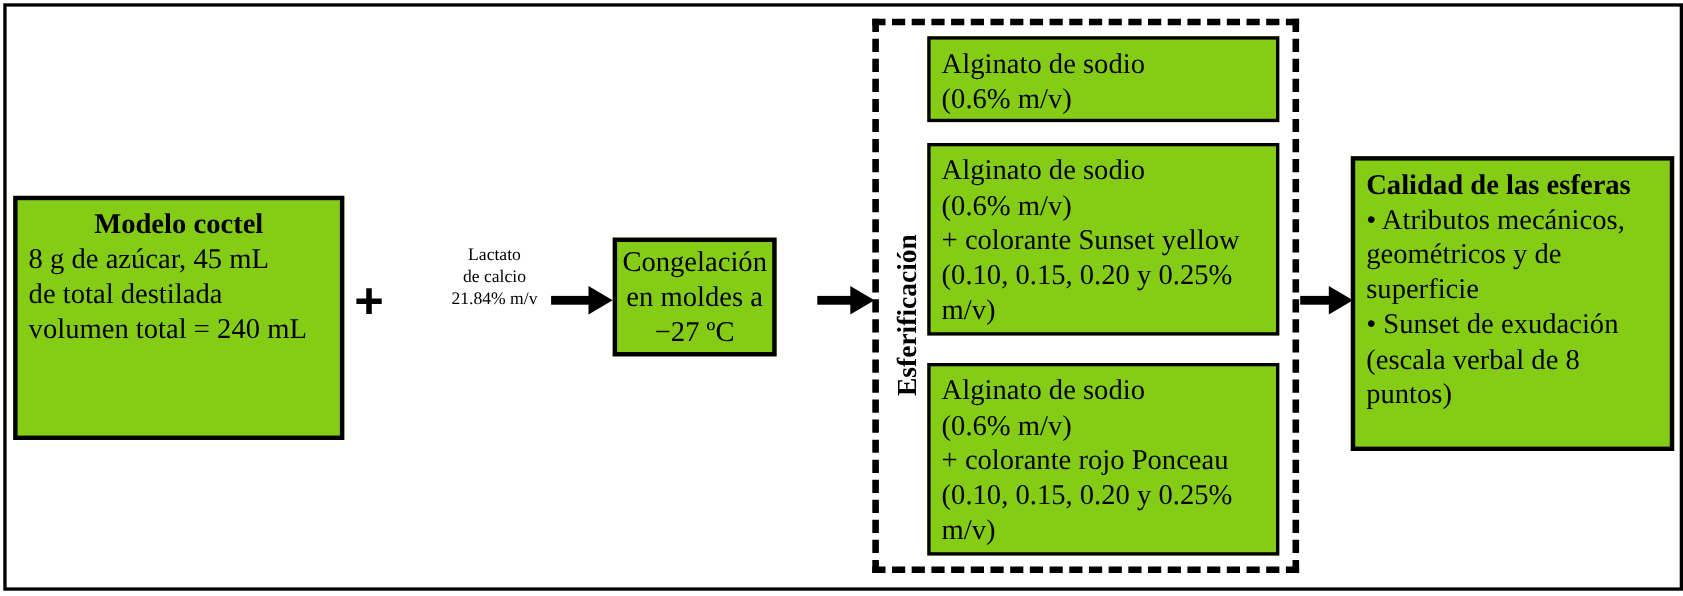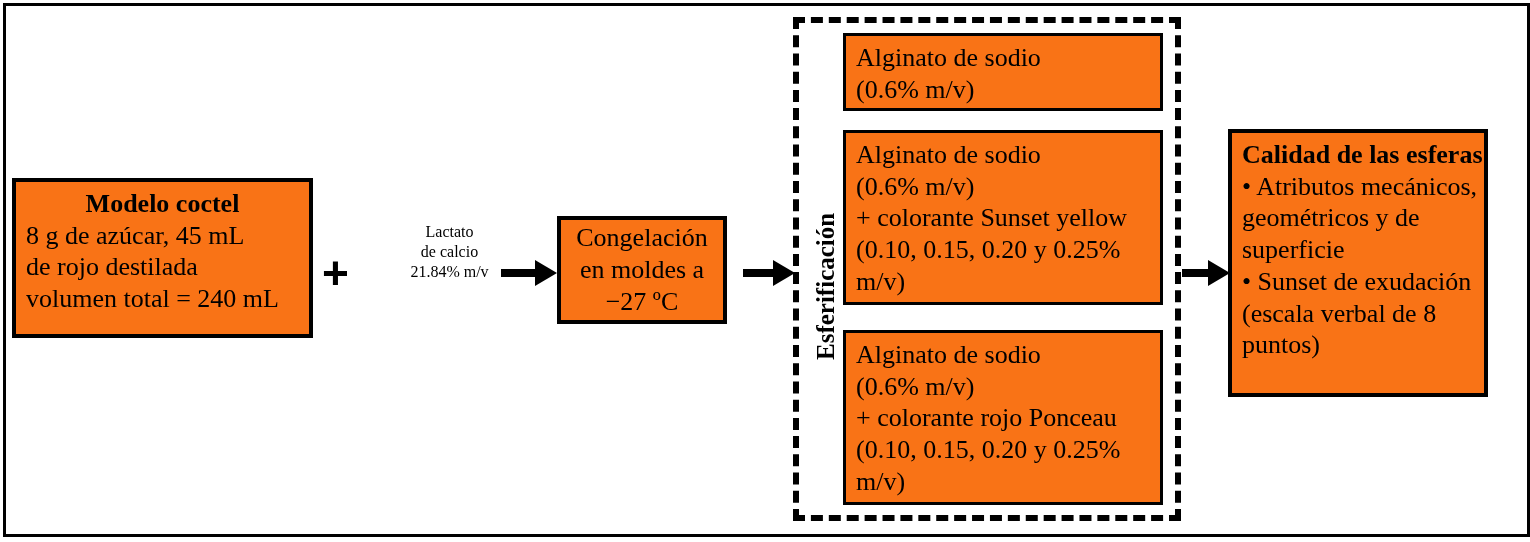--- a/index.html
+++ b/index.html
@@ -27,21 +27,21 @@
     top: 3px;
     width: 1527px;
     height: 534px;
     border: 3px solid #000;
     box-sizing: border-box;
   }
 
   .box {
     position: absolute;
     box-sizing: border-box;
-    background: #f97316;
+    background: #84cc16;
     border: 4px solid #000;
     padding: 6px 10px;
     font-size: 26px;
     line-height: 1.22;
   }
   .box.thin {
     border-width: 3px;
   }
 
   .box-title {
@@ -115,41 +115,41 @@
     border-left: 22px solid #000;
   }
 </style>
 </head>
 <body>
 
 <div id="figure">
 
   <div class="outer-frame"></div>
 
-  <div class="box" style="left:12px; top:178px; width:301px; height:160px;">
+  <div class="box" style="left:12px; top:178px; width:301px; height:222px;">
     <span class="box-title">Modelo coctel</span>
     <span class="line">8 g de azúcar, 45 mL</span>
-    <span class="line">de rojo destilada</span>
+    <span class="line">de total destilada</span>
     <span class="line">volumen total = 240 mL</span>
   </div>
 
   <div class="plus" style="left:322px; top:250px;">+</div>
 
   <div class="freetext" style="left:362px; top:222px; width:175px;">
     <span class="line">Lactato</span>
     <span class="line">de calcio</span>
     <span class="line">21.84% m/v</span>
   </div>
 
   <div class="arrow" style="left:501px; top:273px; width:56px;">
     <div class="shaft" style="width:36px;"></div>
     <div class="head" style="left:34px;"></div>
   </div>
 
-  <div class="box" style="left:557px; top:216px; width:170px; height:108px; display:flex; flex-direction:column; justify-content:center; align-items:center;">
+  <div class="box" style="left:557px; top:216px; width:149px; height:108px; display:flex; flex-direction:column; justify-content:center; align-items:center;">
     <span class="line">Congelación</span>
     <span class="line">en moldes a</span>
     <span class="line">−27 ºC</span>
   </div>
 
   <div class="arrow" style="left:743px; top:273px; width:52px;">
     <div class="shaft" style="width:32px;"></div>
     <div class="head" style="left:30px;"></div>
   </div>
 
@@ -176,21 +176,21 @@
     <span class="line">+ colorante rojo Ponceau</span>
     <span class="line">(0.10, 0.15, 0.20 y 0.25%</span>
     <span class="line">m/v)</span>
   </div>
 
   <div class="arrow" style="left:1182px; top:273px; width:48px;">
     <div class="shaft" style="width:28px;"></div>
     <div class="head" style="left:26px;"></div>
   </div>
 
-  <div class="box" style="left:1228px; top:129px; width:260px; height:268px;">
+  <div class="box" style="left:1228px; top:142px; width:294px; height:268px;">
     <span class="box-title left">Calidad de las esferas</span>
     <span class="line">• Atributos mecánicos,</span>
     <span class="line">geométricos y de</span>
     <span class="line">superficie</span>
     <span class="line">• Sunset de exudación</span>
     <span class="line">(escala verbal de 8</span>
     <span class="line">puntos)</span>
   </div>
 
 </div>

